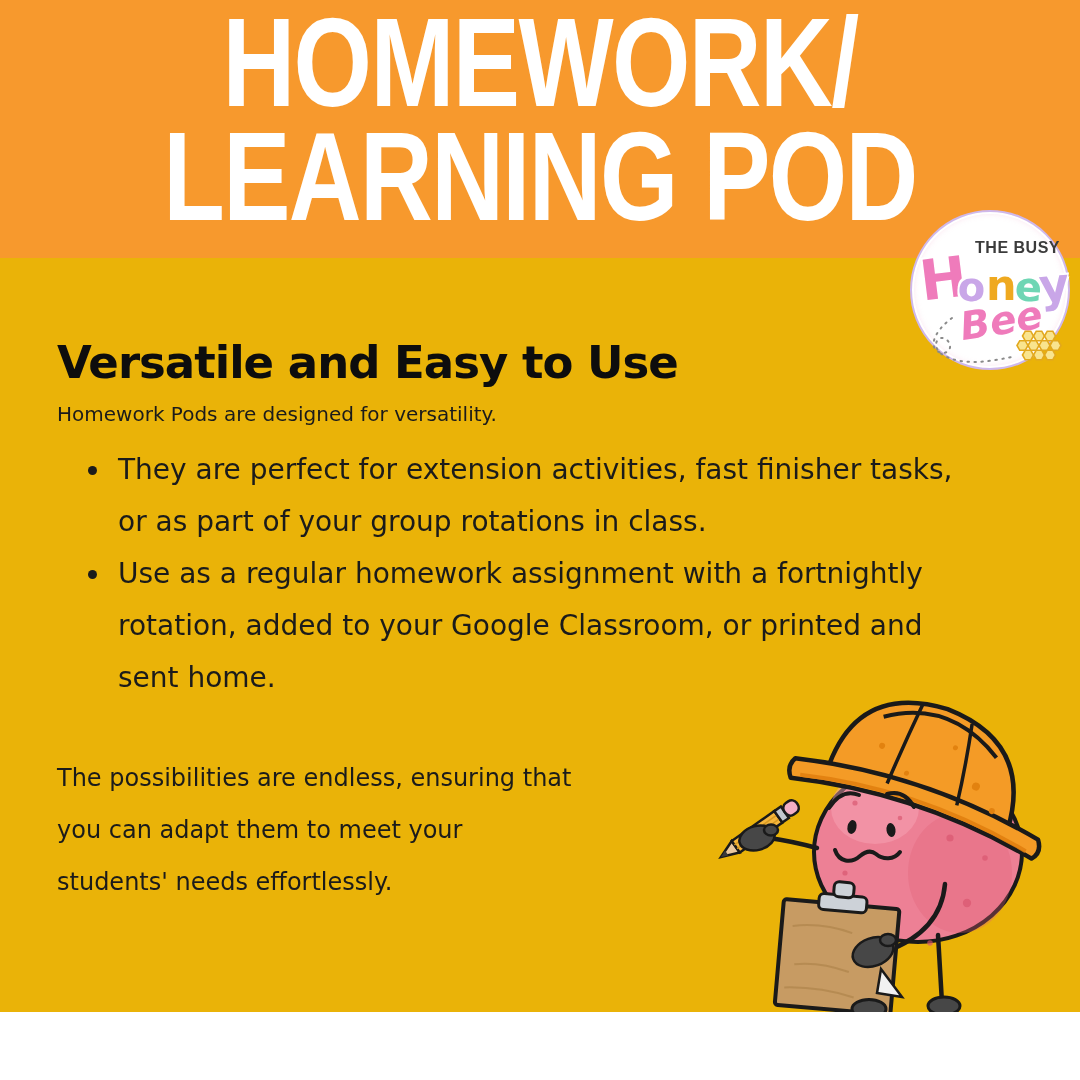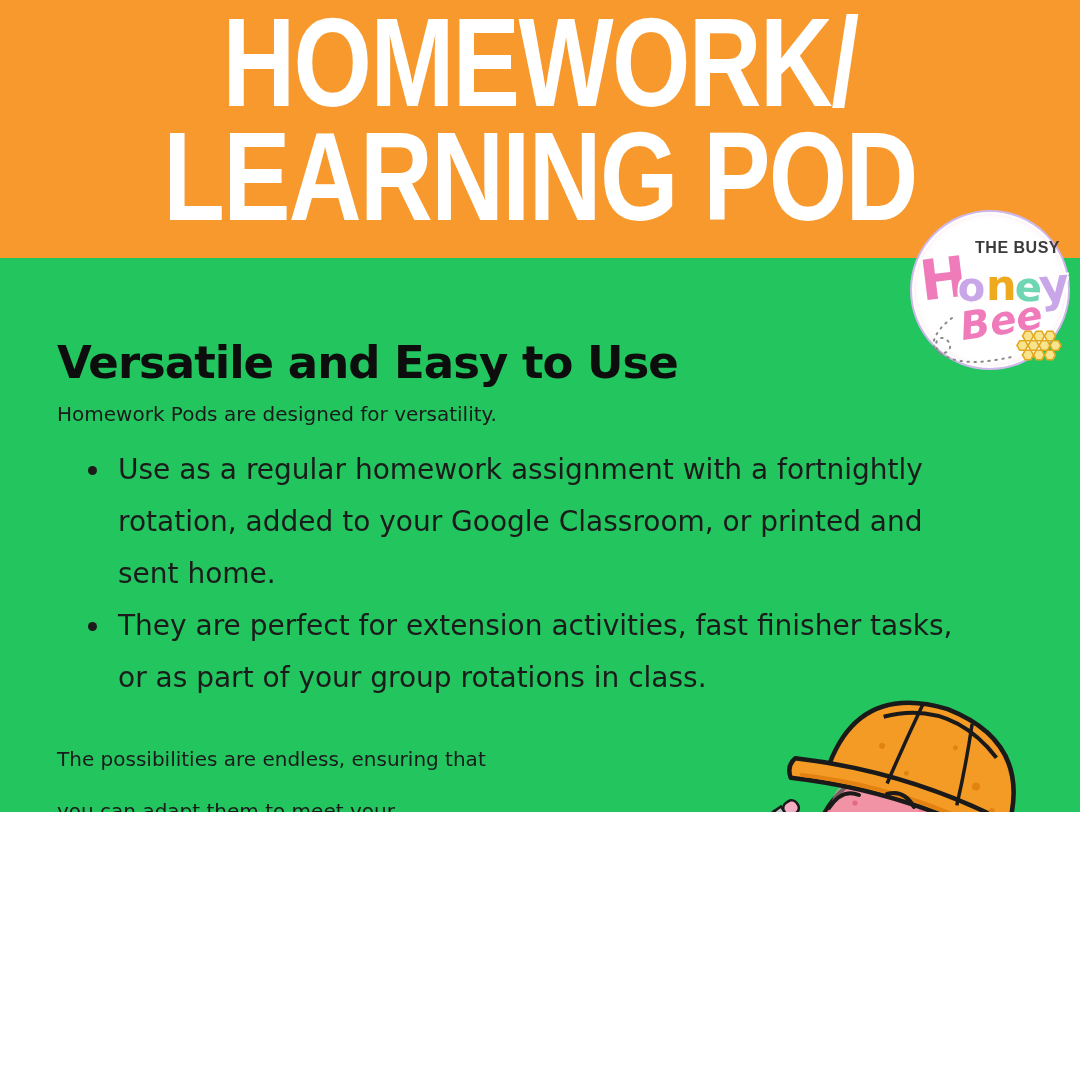--- a/index.html
+++ b/index.html
@@ -1,16 +1,16 @@
 <!DOCTYPE html>
 <html><head>
 <meta charset="utf-8">
 <style>
   html,body{margin:0;padding:0;background:#fff;}
-  .canvas{position:relative;width:1080px;height:812px;background:#22c55e;overflow:hidden;
+  .canvas{position:relative;width:1080px;height:1012px;background:#eab308;overflow:hidden;
           font-family:"DejaVu Sans",sans-serif;color:#1b1b1b;}
 
   
   .header{position:absolute;left:0;top:0;width:1080px;height:258px;}
   .title{position:absolute;top:6px;left:0;width:100%;text-align:center;
          font-family:"Liberation Sans",sans-serif;font-weight:bold;
          font-size:126px;line-height:114px;letter-spacing:-2px;
          white-space:pre-line;transform:scaleX(0.8);transform-origin:50% 0;}
 
   
@@ -36,21 +36,21 @@
   
   .h2{position:absolute;left:57px;top:308px;font-size:45px;font-weight:bold;
       letter-spacing:-1px;color:#0d0d0d;margin-top:28px;}
   .intro{position:absolute;left:57px;top:388px;font-size:20px;line-height:52px;}
   .bullets{position:absolute;left:85px;top:444px;margin:0;padding:0;list-style:none;
            font-size:28px;line-height:52px;}
   .bullets li{position:relative;padding-left:33px;}
   .bullets li::before{content:"";position:absolute;left:3px;top:22px;width:9px;height:9px;
            border-radius:50%;background:#1b1b1b;}
   .bullet-text{white-space:pre-line;}
-  .closing{position:absolute;left:57px;top:733px;font-size:20px;line-height:52px;
+  .closing{position:absolute;left:57px;top:752px;font-size:24px;line-height:52px;
            white-space:pre-line;}
 
   
   .character{position:absolute;left:695px;top:688px;width:390px;height:345px;}
 
   
   .footer{position:absolute;left:0;top:1021px;width:1080px;height:59px;}
   .footer-text{position:absolute;right:34px;top:9px;font-size:23px;}
 </style>
 </head>
@@ -92,27 +92,27 @@
       </g>
     </svg>
   </div>
 
   <div class="h2">Versatile and Easy to Use</div>
 
   <div class="intro" style="color: rgb(27, 27, 27);">Homework Pods are designed for versatility.</div>
 
   <ul class="bullets" style="color: rgb(27, 27, 27);">
     <li>
+      <span class="bullet-text">They are perfect for extension activities, fast finisher tasks,
+or as part of your group rotations in class.</span>
+    </li>
+    <li>
       <span class="bullet-text">Use as a regular homework assignment with a fortnightly
 rotation, added to your Google Classroom, or printed and
 sent home.</span>
-    </li>
-    <li>
-      <span class="bullet-text">They are perfect for extension activities, fast finisher tasks,
-or as part of your group rotations in class.</span>
     </li>
   </ul>
 
   <div class="closing" style="color: rgb(27, 27, 27);">The possibilities are endless, ensuring that
 you can adapt them to meet your
 students' needs effortlessly.</div>
 
   <svg class="character" viewBox="0 0 390 345">
 
     <g stroke="#1a1a1a" stroke-width="4" style="fill: rgb(237, 128, 149);">

